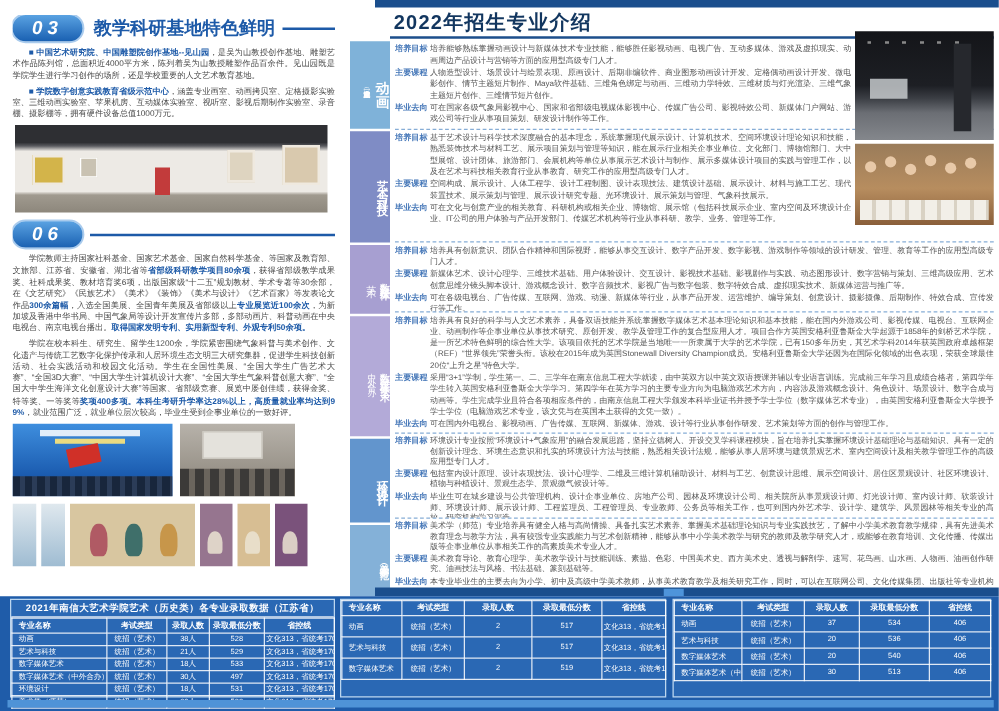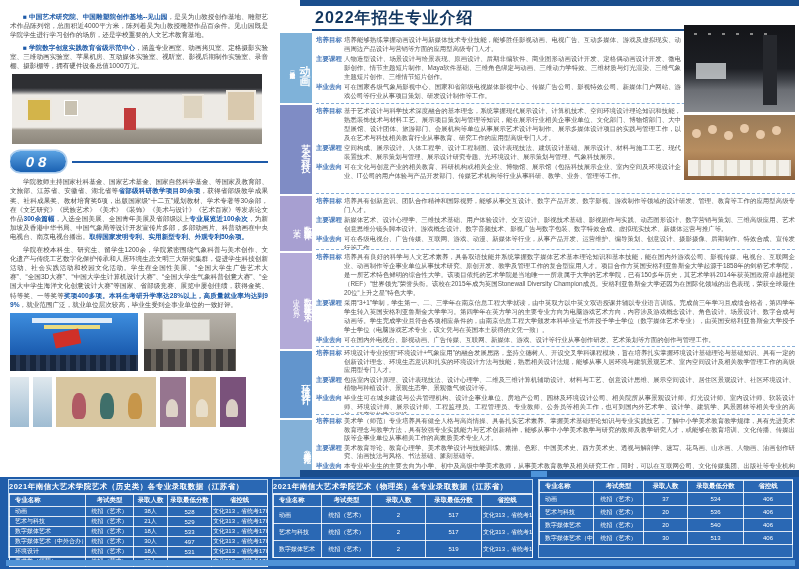--- a/index.html
+++ b/index.html
@@ -96,49 +96,54 @@
      background:repeating-linear-gradient(90deg,#f2efe8 0 10px,#d9d2c4 10px 13px);}
   .right-footbar{position:absolute;left:300px;top:470px;width:499px;height:7px;background:#1a4e8d;}
   .right-footbar-accent{position:absolute;left:531px;top:471px;width:16px;height:6px;background:#4e94da;}
   
   .band{position:absolute;left:0;top:477px;width:799px;height:92px;background:#1f5ca9;}
   .band-strip{position:absolute;left:6px;top:83px;width:789px;height:6px;background:#4f93d7;}
   .tbl-box{position:absolute;top:2px;background:#2a68b4;border:1px solid #bcd6ef;box-sizing:border-box;}
   .tbl1{left:8px;width:260px;height:79px;}
   .tbl2{left:272px;width:261px;height:79px;}
   .tbl3{left:538px;width:255px;height:79px;}
-  .tbl-title{color:#fff;font-weight:bold;font-size:7.5px;line-height:13px;height:13px;
+  .tbl-title{color:#fff;font-weight:bold;font-size:7.5px;text-align:center;line-height:13px;height:13px;
              border-bottom:1px solid rgba(255,255,255,.85);letter-spacing:.5px;white-space:nowrap;overflow:hidden;}
   table{border-collapse:collapse;table-layout:fixed;width:100%;}
   th,td{border:1px solid rgba(255,255,255,.85);color:#fff;font-size:6px;text-align:center;
         padding:0 1px;overflow:hidden;white-space:nowrap;}
   th{font-weight:bold;font-size:6.4px;height:11px;text-align:left;padding-left:5px;}
   th:nth-child(n+2){text-align:center;padding-left:1px;}
   td:first-child{text-align:left;padding-left:5px;}
   .tbl1 td{height:8px;}
   .tbl2 td{height:16px;}
   .tbl3 td{height:12px;}
 </style>
 </head>
 <body>
 
 <div class="left-page">
+  <div class="sec-header">
+    <span class="badge">03</span>
+    <span class="sec-title">教学科研基地特色鲜明</span>
+    <span class="sec-rule"></span>
+  </div>
   <p class="body-text"><span class="lead">■ 中国艺术研究院、中国雕塑院创作基地--见山园</span><span>，是吴为山教授创作基地、雕塑艺术作品陈列馆，总面积近4000平方米，陈列着吴为山教授雕塑作品百余件。见山园既是学院学生进行学习创作的场所，还是学校重要的人文艺术教育基地。</span></p>
   <p class="body-text"><span class="lead">■ 学院数字创意实践教育省级示范中心</span><span>，涵盖专业画室、动画拷贝室、定格摄影实验室、三维动画实验室、苹果机房、互动媒体实验室、视听室、影视后期制作实验室、录音棚、摄影棚等，拥有硬件设备总值1000万元。</span></p>
 
   <div class="gallery-photo">
     <div class="art a1"></div>
     <div class="art a2"></div>
     <div class="art a3"></div>
     <div class="art a4"></div>
     <div class="art a5"></div>
   </div>
 
   <div class="sec-header">
-    <span class="badge">08</span>
+    <span class="badge">06</span>
     <span class="sec-rule"></span>
   </div>
   <p class="body-text"><span>学院教师主持国家社科基金、国家艺术基金、国家自然科学基金、等国家及教育部、文旅部、江苏省、安徽省、湖北省等</span><span class="hl">省部级科研教学项目80余项</span><span>，获得省部级教学成果奖、社科成果奖、教材培育奖6项，出版国家级“十二五”规划教材、学术专著等30余部，在《文艺研究》《民族艺术》《美术》《装饰》《美术与设计》《艺术百家》等发表论文作品</span><span class="hl">300余篇幅</span><span>，入选全国美展、全国青年美展及省部级以上</span><span class="hl">专业展览近100余次</span><span>，为新加坡及香港中华书局、中国气象局等设计开发宣传片多部，多部动画片、科普动画在中央电视台、南京电视台播出。</span><span class="hl">取得国家发明专利、实用新型专利、外观专利50余项。</span></p>
   <p class="body-text"><span>学院在校本科生、研究生、留学生1200余，学院紧密围绕气象科普与美术创作、文化遗产与传统工艺数字化保护传承和人居环境生态文明三大研究集群，促进学生科技创新活动、社会实践活动和校园文化活动。学生在全国性美展、“全国大学生广告艺术大赛”、“全国3D大赛”、“中国大学生计算机设计大赛”、“全国大学生气象科普创意大赛”、“全国大中学生海洋文化创意设计大赛”等国家、省部级竞赛、展览中屡创佳绩，获得金奖、特等奖、一等奖等</span><span class="hl">奖项400多项。本科生考研升学率达28%以上，高质量就业率均达到99%</span><span>，就业范围广泛，就业单位层次较高，毕业生受到企事业单位的一致好评。</span></p>
 
   <div class="photo-row">
     <div class="event-photo">
       <div class="banner-line"></div>
       <div class="banner-line b2"></div>
       <div class="flag"></div>
@@ -363,21 +368,20 @@
             <td>美术学（师范）</td>
             <td>统招（艺术）</td>
             <td>20人</td>
             <td>532</td>
             <td>文化313，省统考170</td>
           </tr>
         </tbody>
       </table>
   </div>
   <div class="tbl-box tbl2">
-    <div class="tbl-title">2021年南信大艺术学院艺术（物理类）各专业录取数据（江苏省）</div>
     <table>
       <colgroup>
           <col style="width:48px">
           <col style="width:50px">
           <col style="width:54px">
           <col style="width:56px">
           <col style="width:51px">
         </colgroup>
     <thead>
           <tr>

